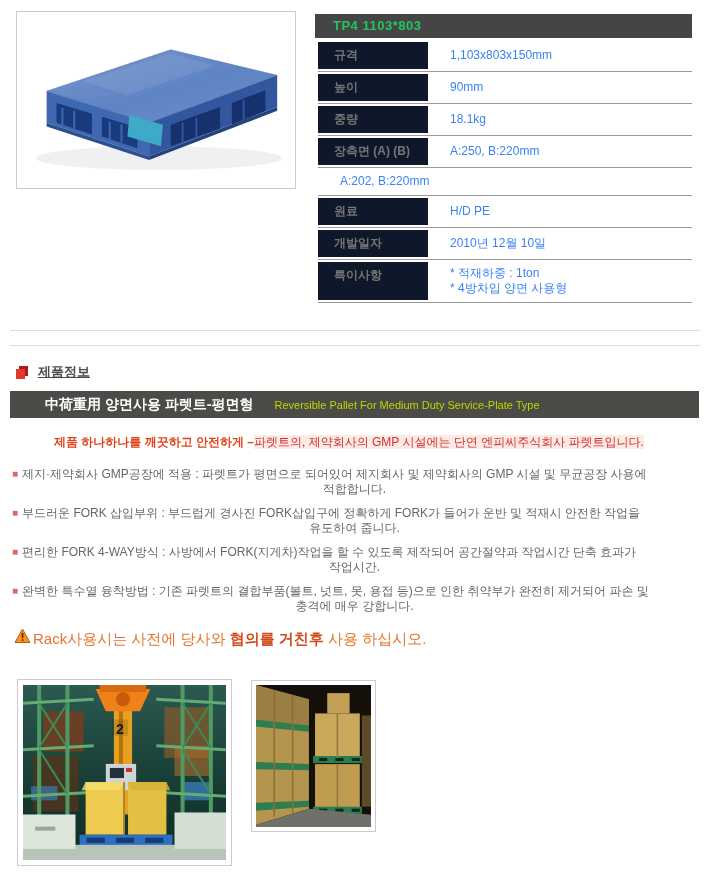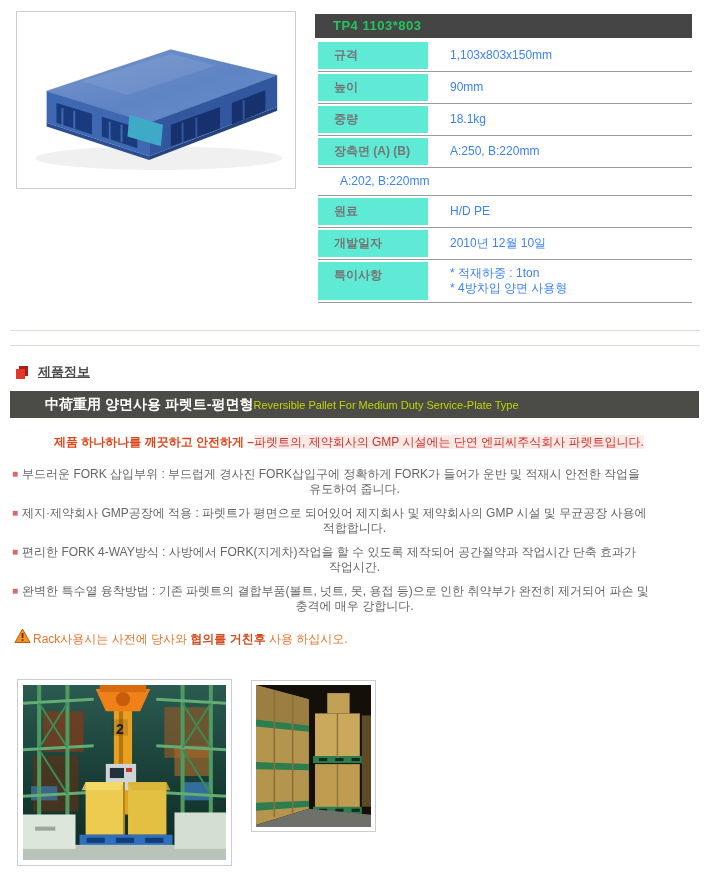--- a/index.html
+++ b/index.html
@@ -15,54 +15,54 @@
   }
   
   .spec-table{position:absolute;left:315px;top:14px;width:377px;}
   .spec-header{
     height:24px;line-height:24px;background:#454545;color:#22c55e;
     font-size:13px;font-weight:bold;padding-left:18px;letter-spacing:.5px;
   }
   .spec-rows{margin-left:3px;margin-top:2px;}
   .spec-row{display:flex;border-bottom:1px solid #9b9b9b;padding:2px 0;}
   .spec-label{
-    width:94px;background:#5eead4;color:#757575;font-weight:bold;font-size:12px;
+    width:94px;background:#0f172a;color:#757575;font-weight:bold;font-size:12px;
     padding:6px 0 6px 16px;line-height:15px;flex:0 0 auto;
   }
   .spec-value{
     flex:1;align-self:center;color:#3b82f6;font-size:12px;line-height:15px;
     padding:4px 0 4px 22px;white-space:pre-line;
   }
   
   .divider{position:absolute;left:10px;right:9px;height:1px;background:#e0dcd2;}
   .divider.d1{top:330px;}
   .divider.d2{top:345px;}
   
   .section-title{position:absolute;left:16px;top:363px;display:flex;align-items:center;}
   .book-icon{position:relative;width:13px;height:13px;margin-right:9px;flex:0 0 auto;}
   .book-icon .back{position:absolute;left:3px;top:0;width:9px;height:10px;background:#a52019;}
   .book-icon .front{position:absolute;left:0;top:3px;width:9px;height:10px;background:#e5362a;}
   .section-title .txt{font-size:13px;font-weight:bold;color:#4a4a4a;text-decoration:underline;}
   .info-bar{
     position:absolute;left:10px;top:391px;width:689px;height:27px;background:#4b4b47;
     display:flex;align-items:center;padding-left:35px;box-sizing:border-box;
   }
-  .info-bar .ko{color:#fff;font-size:14px;font-weight:bold;margin-right:0;white-space:nowrap;}
+  .info-bar .ko{color:#fff;font-size:14px;font-weight:bold;margin-right:21px;white-space:nowrap;}
   .info-bar .en{color:#c1d500;font-size:11px;white-space:nowrap;}
   .tagline{position:absolute;left:14px;top:435px;width:689px;font-size:12px;line-height:15px;}
   .tagline .lead{color:#e0451a;font-weight:bold;margin-left:40px;}
   .tagline .hl{color:#cc3333;background:#fdeae4;}
   .bullet-list{position:absolute;left:10px;top:466px;width:689px;}
   .bullet-item{margin-bottom:8px;color:#666;font-size:12px;line-height:15px;}
   .bullet-item .l1{padding-left:2px;}
   .bullet-item .dot{color:#d96a6a;font-size:10px;margin-right:4px;vertical-align:1px;}
   .bullet-item .l2{text-align:center;}
   .warning-note{position:absolute;left:14px;top:628px;display:flex;align-items:flex-start;}
   .warning-note svg{margin-right:2px;margin-top:0;}
-  .warning-text{color:#e2752d;font-size:12px;line-height:16px;padding-top:3px;}
+  .warning-text{color:#e2752d;font-size:15px;line-height:16px;padding-top:3px;}
   .warning-text b{color:#d14d20;}
   
   .photo-box{position:absolute;border:1px solid #ccc;background:#fff;box-sizing:border-box;}
   .photo-left{left:17px;top:679px;width:215px;height:187px;padding:5px;}
   .photo-right{left:251px;top:680px;width:125px;height:152px;padding:4px;}
   .photo-box svg{display:block;width:100%;height:100%;}
 </style>
 </head>
 <body>
 
@@ -160,26 +160,26 @@
   <span class="ko">中荷重用 양면사용 파렛트-평면형</span>
   <span class="en">Reversible Pallet For Medium Duty Service-Plate Type</span>
 </div>
 
 <div class="tagline">
   <span class="lead">제품 하나하나를 깨끗하고 안전하게 –</span><span class="hl">파렛트의, 제약회사의 GMP 시설에는 단연 엔피씨주식회사 파렛트입니다.</span>
 </div>
 
 <div class="bullet-list">
     <div class="bullet-item">
+      <div class="l1"><span class="dot">■</span>제지·제약회사 GMP공장에 적용 : 파렛트가 평면으로 되어있어 제지회사 및 제약회사의 GMP 시설 및 무균공장 사용에</div>
+      <div class="l2">적합합니다.</div>
+    </div>
+    <div class="bullet-item">
       <div class="l1"><span class="dot">■</span>부드러운 FORK 삽입부위 : 부드럽게 경사진 FORK삽입구에 정확하게 FORK가 들어가 운반 및 적재시 안전한 작업을</div>
       <div class="l2">유도하여 줍니다.</div>
-    </div>
-    <div class="bullet-item">
-      <div class="l1"><span class="dot">■</span>제지·제약회사 GMP공장에 적용 : 파렛트가 평면으로 되어있어 제지회사 및 제약회사의 GMP 시설 및 무균공장 사용에</div>
-      <div class="l2">적합합니다.</div>
     </div>
     <div class="bullet-item">
       <div class="l1"><span class="dot">■</span>편리한 FORK 4-WAY방식 : 사방에서 FORK(지게차)작업을 할 수 있도록 제작되어 공간절약과 작업시간 단축 효과가</div>
       <div class="l2">작업시간.</div>
     </div>
     <div class="bullet-item">
       <div class="l1"><span class="dot">■</span>완벽한 특수열 융착방법 : 기존 파렛트의 결합부품(볼트, 넛트, 못, 용접 등)으로 인한 취약부가 완전히 제거되어 파손 및</div>
       <div class="l2">충격에 매우 강합니다.</div>
     </div>
   </div>

